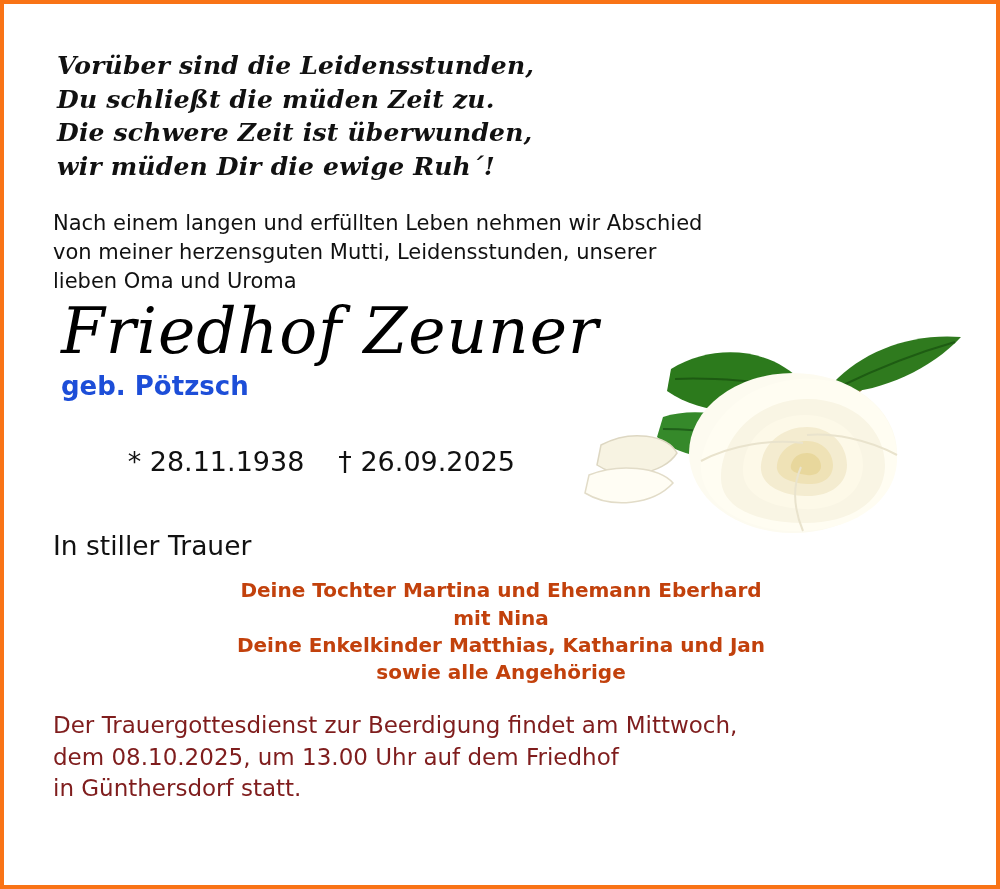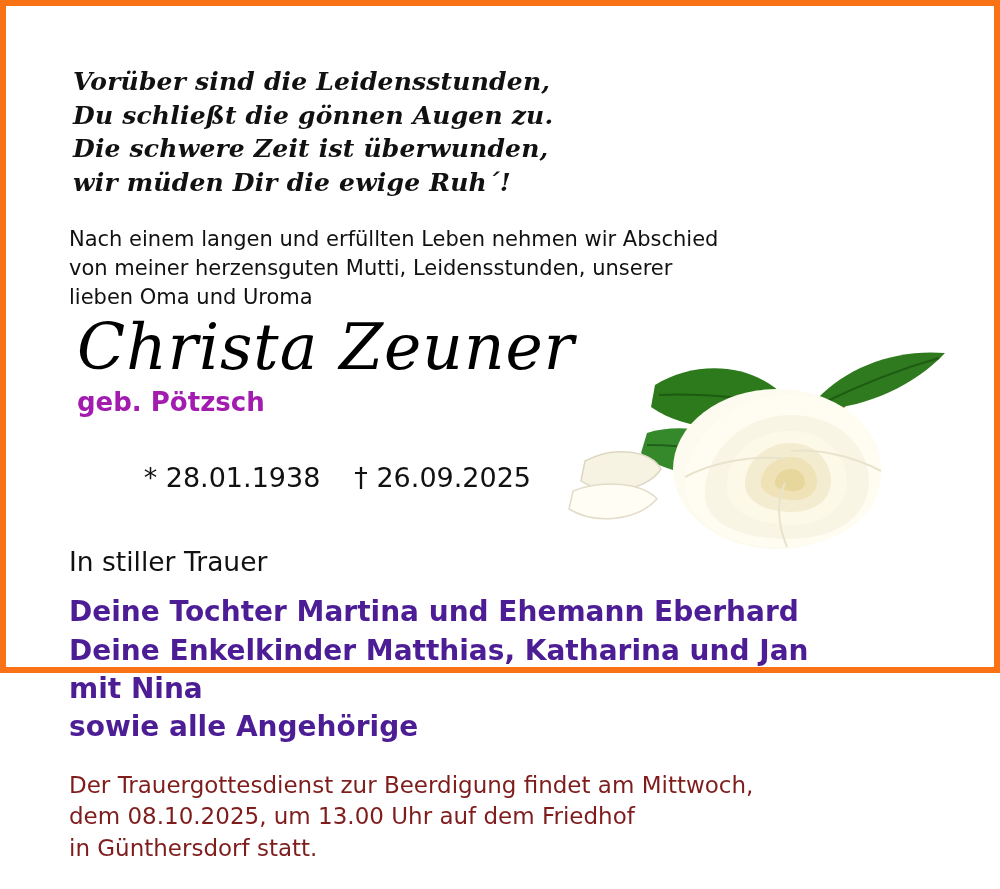--- a/index.html
+++ b/index.html
@@ -10,24 +10,24 @@
   body {
     width: 1000px;
     height: 889px;
     font-family: "DejaVu Sans", sans-serif;
     color: #111111;
     overflow: hidden;
   }
   .obituary-frame {
     box-sizing: border-box;
     width: 1000px;
-    height: 673px;
-    border: 6px solid #f97316;
+    height: 889px;
+    border: 4px solid #f97316;
     background: #ffffff;
-    padding: 14px;
+    padding: 0;
     position: relative;
   }
   .obituary-inner {
     box-sizing: border-box;
     width: 100%;
     height: 100%;
     border: 3px solid #ffffff;
     padding: 42px 44px 20px 44px;
     position: relative;
   }
@@ -68,21 +68,21 @@
     font-size: 63px;
     line-height: 1.05;
     letter-spacing: 1px;
     color: #000000;
     margin: 4px 0 6px 8px;
     white-space: nowrap;
   }
   .maiden-name {
     font-size: 26px;
     font-weight: bold;
-    color: #a21caf;
+    color: #1d4ed8;
     margin: 0 0 14px 8px;
   }
   .dates {
     font-size: 27px;
     color: #111111;
     margin: 0 0 22px 6px;
     white-space: pre;
   }
   .dates .date-sep { display: inline-block; width: 34px; }
 
@@ -90,24 +90,25 @@
   .mourn-lead {
     font-size: 26.5px;
     color: #111111;
     margin: 0 0 16px 2px;
   }
   .mourn-list {
     margin: 0 0 24px 2px;
   }
   .mourn-list .mourn-line {
     display: block;
-    font-size: 28px;
+    font-size: 20px;
     font-weight: bold;
     line-height: 1.36;
-    color: #4c1d95;
+    color: #c2410c;
+    text-align: center;
   }
 
   
   .service {
     font-size: 23px;
     line-height: 1.37;
     color: #7f1d1d;
     margin: 0 0 0 2px;
     max-width: 900px;
   }
@@ -125,21 +126,21 @@
   }
 </style>
 </head>
 <body>
 
 <div class="obituary-frame">
   <div class="obituary-inner">
 
     <div class="poem">
       <span class="poem-line">Vorüber sind die Leidensstunden,</span>
-      <span class="poem-line">Du schließt die gönnen Augen zu.</span>
+      <span class="poem-line">Du schließt die müden Zeit zu.</span>
       <span class="poem-line">Die schwere Zeit ist überwunden,</span>
       <span class="poem-line">wir müden Dir die ewige Ruh´!</span>
     </div>
 
     <div class="intro">
       <span class="p-line">Nach einem langen und erfüllten Leben nehmen wir Abschied</span>
       <span class="p-line">von meiner herzensguten Mutti, Leidensstunden, unserer</span>
       <span class="p-line">lieben Oma und Uroma</span>
     </div>
 
@@ -174,32 +175,32 @@
           <path d="M220 140 C222 132 228 128 236 128 C244 128 250 134 250 141 C250 148 243 151 236 150 C228 149 218 147 220 140 Z" fill="#e8d79c"></path>
 
           <path d="M130 136 C160 120 200 114 232 118" stroke="#e9e3cd" stroke-width="2" fill="none"></path>
           <path d="M326 130 C296 114 262 108 236 110" stroke="#e9e3cd" stroke-width="2" fill="none"></path>
           <path d="M232 206 C222 182 222 160 230 142" stroke="#e9e3cd" stroke-width="2" fill="none"></path>
         </g>
       </svg>
     </div>
 
     <div class="name-block">
-      <div class="deceased-name">Christa Zeuner</div>
+      <div class="deceased-name">Friedhof Zeuner</div>
       <div class="maiden-name">geb. Pötzsch</div>
       <div class="dates">
-        <span>* 28.01.1938</span><span class="date-sep"></span><span>† 26.09.2025</span>
+        <span>* 28.11.1938</span><span class="date-sep"></span><span>† 26.09.2025</span>
       </div>
     </div>
 
     <div class="mourn-lead">In stiller Trauer</div>
     <div class="mourn-list">
       <span class="mourn-line">Deine Tochter Martina und Ehemann Eberhard</span>
+      <span class="mourn-line">mit Nina</span>
       <span class="mourn-line">Deine Enkelkinder Matthias, Katharina und Jan</span>
-      <span class="mourn-line">mit Nina</span>
       <span class="mourn-line">sowie alle Angehörige</span>
     </div>
 
     <div class="service">
       <span class="p-line">Der Trauergottesdienst zur Beerdigung findet am Mittwoch,</span>
       <span class="p-line">dem 08.10.2025, um 13.00 Uhr auf dem Friedhof</span>
       <span class="p-line">in Günthersdorf statt.</span>
     </div>
 
   </div>

